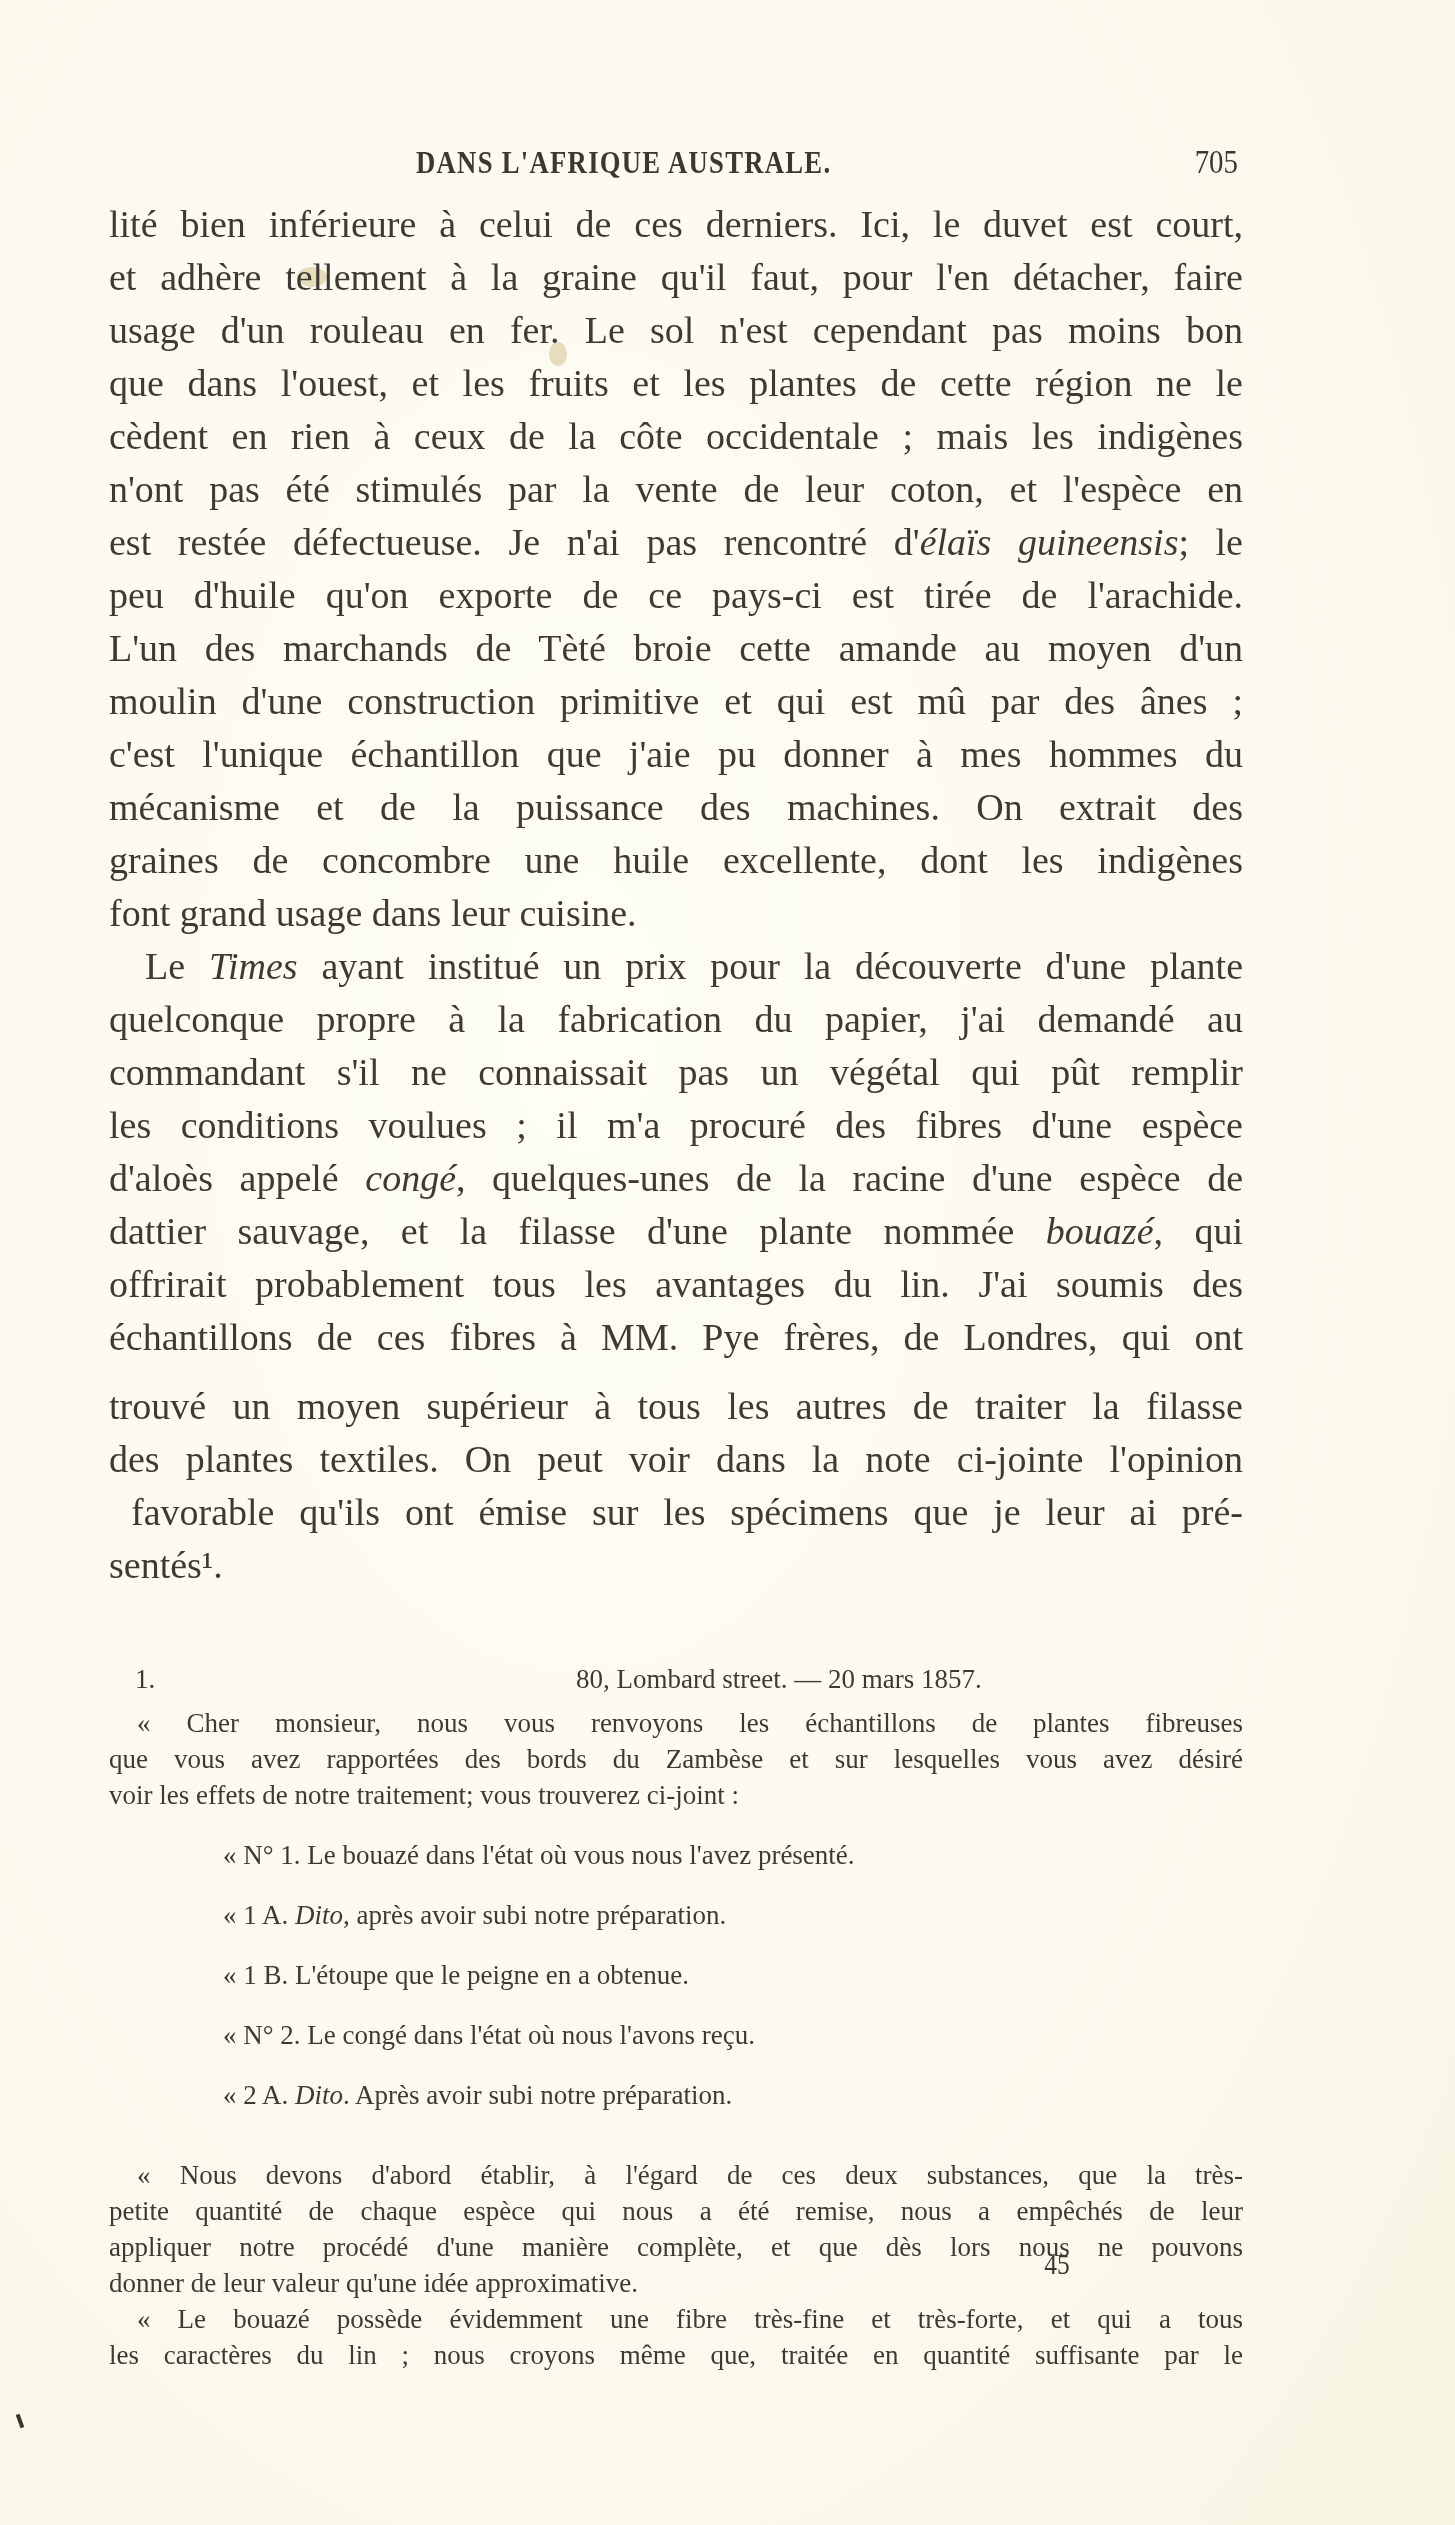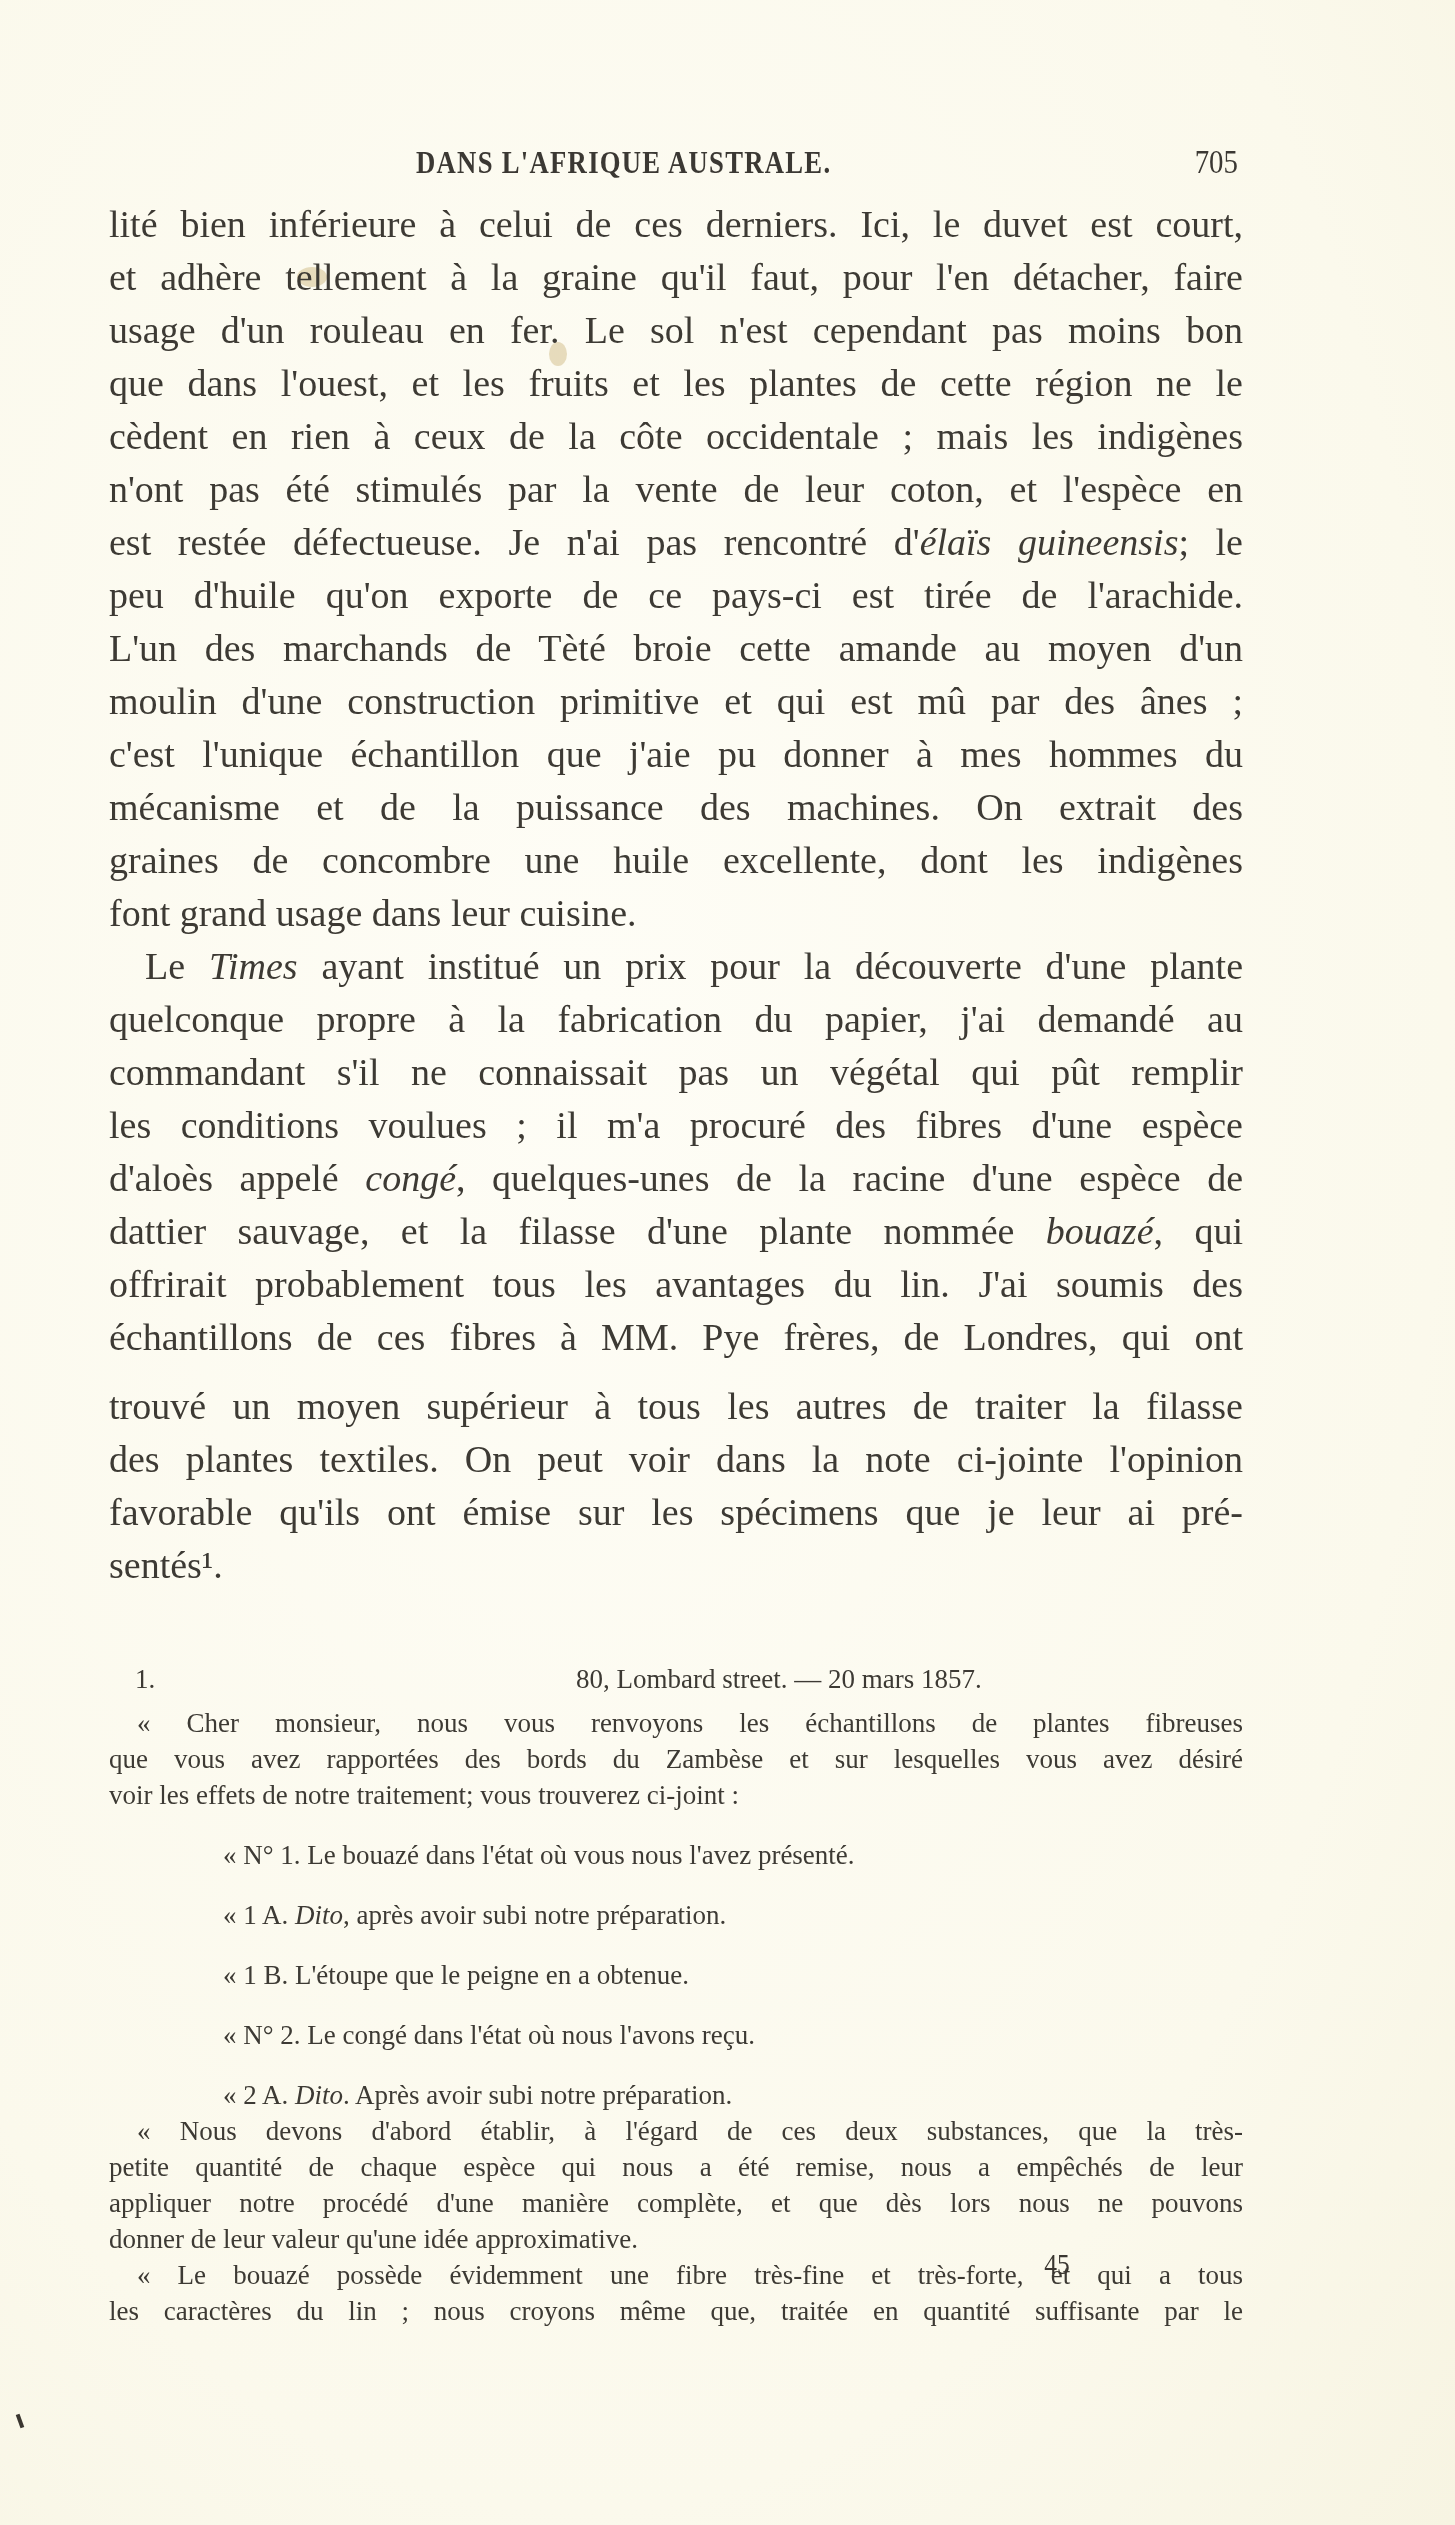--- a/index.html
+++ b/index.html
@@ -72,39 +72,39 @@
       <span class="line indent" style="display: block;"><span>Le </span><i>Times</i><span> ayant institué un prix pour la découverte d'une plante</span></span>
       <span class="line" style="display: block;">quelconque propre à la fabrication du papier, j'ai demandé au</span>
       <span class="line" style="display: block;">commandant s'il ne connaissait pas un végétal qui pût remplir</span>
       <span class="line" style="display: block;">les conditions voulues ; il m'a procuré des fibres d'une espèce</span>
       <span class="line" style="display: block;"><span>d'aloès appelé </span><i>congé</i><span>, quelques-unes de la racine d'une espèce de</span></span>
       <span class="line" style="display: block;"><span>dattier sauvage, et la filasse d'une plante nommée </span><i>bouazé</i><span>, qui</span></span>
       <span class="line" style="display: block;">offrirait probablement tous les avantages du lin. J'ai soumis des</span>
       <span class="line" style="display: block;">échantillons de ces fibres à MM. Pye frères, de Londres, qui ont</span>
       <span class="line" style="display: block; margin-top: 16px;">trouvé un moyen supérieur à tous les autres de traiter la filasse</span>
       <span class="line" style="display: block;">des plantes textiles. On peut voir dans la note ci-jointe l'opinion</span>
-      <span class="line" style="display: block;">favorable qu'ils ont émise sur les spécimens que je leur ai pré-</span>
+      <span class="line" style="display: block; margin-left: 22px;">favorable qu'ils ont émise sur les spécimens que je leur ai pré-</span>
       <span class="line last" style="display: block;">sentés¹.</span>
     </p>
   </div>
 
   <div class="footnote">
     <div class="fn-head">
       <span class="fn-num">1.</span>
       <span class="fn-place">80, Lombard street. — 20 mars 1857.</span>
     </div>
     <span class="fn-line fn-indent" style="display: block;">« Cher monsieur, nous vous renvoyons les échantillons de plantes fibreuses</span>
     <span class="fn-line" style="display: block;">que vous avez rapportées des bords du Zambèse et sur lesquelles vous avez désiré</span>
     <span class="fn-line left" style="display: block;">voir les effets de notre traitement; vous trouverez ci-joint :</span>
     <span class="fn-line left fn-list" style="display: block;"><span>« N° 1. Le bouazé dans l'état où vous nous l'avez présenté.</span></span>
     <span class="fn-line left fn-list" style="display: block;"><span>« 1 A. </span><i>Dito</i><span>, après avoir subi notre préparation.</span></span>
     <span class="fn-line left fn-list" style="display: block;"><span>« 1 B. L'étoupe que le peigne en a obtenue.</span></span>
     <span class="fn-line left fn-list" style="display: block;"><span>« N° 2. Le congé dans l'état où nous l'avons reçu.</span></span>
     <span class="fn-line left fn-list" style="display: block;"><span>« 2 A. </span><i>Dito</i><span>. Après avoir subi notre préparation.</span></span>
-    <span class="fn-line fn-indent" style="display: block;">« Nous devons d'abord établir, à l'égard de ces deux substances, que la très-</span>
+    <span class="fn-line fn-indent" style="display: block; margin-top: 44px;">« Nous devons d'abord établir, à l'égard de ces deux substances, que la très-</span>
     <span class="fn-line" style="display: block;">petite quantité de chaque espèce qui nous a été remise, nous a empêchés de leur</span>
     <span class="fn-line" style="display: block;">appliquer notre procédé d'une manière complète, et que dès lors nous ne pouvons</span>
     <span class="fn-line left" style="display: block;">donner de leur valeur qu'une idée approximative.</span>
     <span class="fn-line fn-indent" style="display: block;">« Le bouazé possède évidemment une fibre très-fine et très-forte, et qui a tous</span>
     <span class="fn-line" style="display: block;">les caractères du lin ; nous croyons même que, traitée en quantité suffisante par le</span>
   </div>
 
   <div class="signature">45</div>
   <div class="edge-mark"></div>
 </div>

